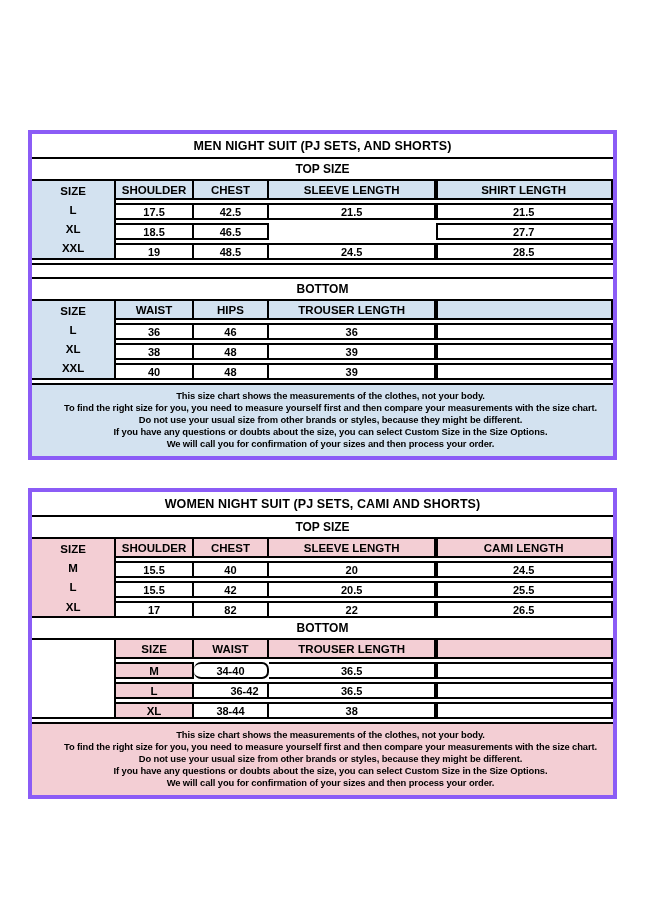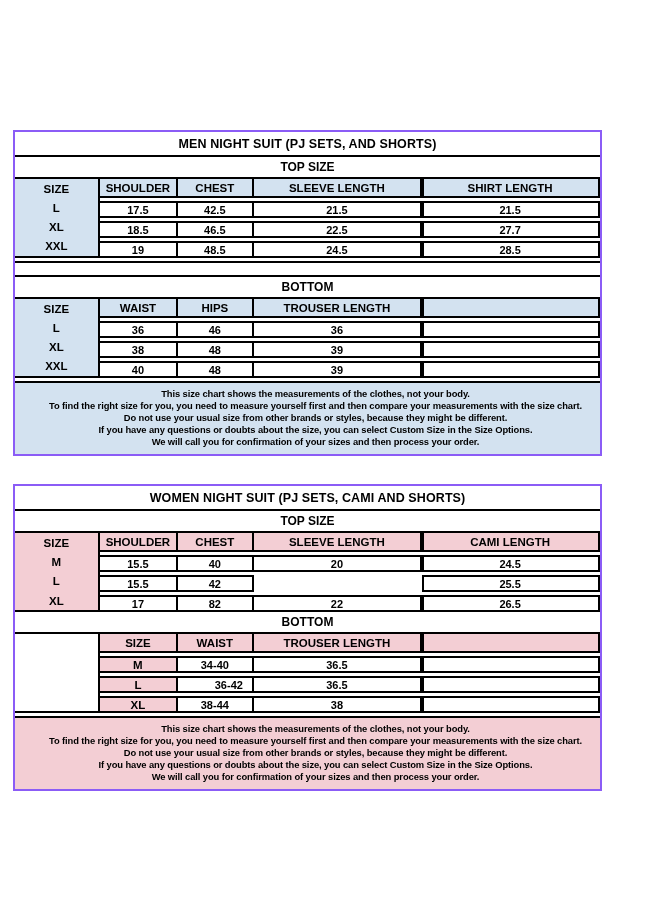--- a/index.html
+++ b/index.html
@@ -1,19 +1,19 @@
 <!DOCTYPE html>
 <html><head>
 <meta charset="utf-8">
 <style>
   html,body{margin:0;padding:0;background:#ffffff;}
   body{width:660px;height:900px;font-family:"Liberation Sans",sans-serif;color:#000;}
   .chart{
-    box-sizing:border-box;width:589px;margin-left:13px;
-    border:2px solid #8b5cf6;background:#fff;
+    box-sizing:border-box;width:589px;margin-left:28px;
+    border:4px solid #8b5cf6;background:#fff;
   }
   .chart.first{margin-top:130px;}
   .chart.second{margin-top:28px;}
   .row{display:flex;align-items:center;justify-content:center;font-weight:bold;}
   .title{height:23px;border-bottom:2px solid #000;font-size:12.5px;letter-spacing:.1px;}
   .section{height:20px;font-size:12px;}
   .grid{
     display:grid;
     grid-template-columns:92fr 85fr 82fr 183fr 193fr;
     grid-template-rows:21px 17px 17px 17px;
@@ -61,21 +61,20 @@
       <div class="cell hdr" style="grid-area: 1 / 2;">SHOULDER</div>
       <div class="cell hdr" style="grid-area: 1 / 3;">CHEST</div>
       <div class="cell hdr" style="grid-area: 1 / 4;">SLEEVE LENGTH</div>
       <div class="cell hdr cl" style="grid-area: 1 / 5;">SHIRT LENGTH</div>
       <div class="cell val" style="grid-area: 2 / 2;">17.5</div>
       <div class="cell val" style="grid-area: 2 / 3;">42.5</div>
       <div class="cell val" style="grid-area: 2 / 4;">21.5</div>
       <div class="cell val cl" style="grid-area: 2 / 5;">21.5</div>
       <div class="cell val" style="grid-area: 3 / 2;">18.5</div>
       <div class="cell val" style="grid-area: 3 / 3;">46.5</div>
-      <div class="cell val" style="grid-area: 3 / 4;">22.5</div>
       <div class="cell val cl" style="grid-area: 3 / 5;">27.7</div>
       <div class="cell val" style="grid-area: 4 / 2;">19</div>
       <div class="cell val" style="grid-area: 4 / 3;">48.5</div>
       <div class="cell val" style="grid-area: 4 / 4;">24.5</div>
       <div class="cell val cl" style="grid-area: 4 / 5;">28.5</div>
     </div>
   <div class="spacer"></div>
   <div class="row section">BOTTOM</div>
   <div class="grid">
       <div class="label-block" style="grid-area: 1 / 1 / span 4;">
@@ -123,37 +122,38 @@
       <div class="cell hdr" style="grid-area: 1 / 2;">SHOULDER</div>
       <div class="cell hdr" style="grid-area: 1 / 3;">CHEST</div>
       <div class="cell hdr" style="grid-area: 1 / 4;">SLEEVE LENGTH</div>
       <div class="cell hdr cl" style="grid-area: 1 / 5; text-align: right;">CAMI LENGTH</div>
       <div class="cell val" style="grid-area: 2 / 2;">15.5</div>
       <div class="cell val" style="grid-area: 2 / 3;">40</div>
       <div class="cell val" style="grid-area: 2 / 4;">20</div>
       <div class="cell val cl" style="grid-area: 2 / 5;">24.5</div>
       <div class="cell val" style="grid-area: 3 / 2;">15.5</div>
       <div class="cell val" style="grid-area: 3 / 3;">42</div>
+      <div class="cell val" style="grid-area: 3 / 4;">20.5</div>
       <div class="cell val cl" style="grid-area: 3 / 5; text-align: right;">25.5</div>
       <div class="cell val" style="grid-area: 4 / 2;">17</div>
       <div class="cell val" style="grid-area: 4 / 3;">82</div>
       <div class="cell val" style="grid-area: 4 / 4;">22</div>
       <div class="cell val cl" style="grid-area: 4 / 5;">26.5</div>
     </div>
   <div class="row section">BOTTOM</div>
   <div class="grid">
       <div class="empty-block" style="grid-area: 1 / 1 / span 4;"></div>
       <div class="cell hdr" style="grid-area: 1 / 2;">SIZE</div>
       <div class="cell hdr" style="grid-area: 2 / 2;">M</div>
       <div class="cell hdr" style="grid-area: 3 / 2;">L</div>
       <div class="cell hdr" style="grid-area: 4 / 2;">XL</div>
       <div class="cell hdr" style="grid-area: 1 / 3;">WAIST</div>
       <div class="cell hdr" style="grid-area: 1 / 4;">TROUSER LENGTH</div>
       <div class="cell hdr cl" style="grid-area: 1 / 5;"></div>
-      <div class="cell val" style="grid-area: 2 / 3;">34-40</div>
+      <div class="cell val" style="grid-area: 2 / 3; border-radius: 7px;">34-40</div>
       <div class="cell val" style="grid-area: 2 / 4;">36.5</div>
       <div class="cell val cl" style="grid-area: 2 / 5;"></div>
       <div class="cell val" style="grid-area: 3 / 3; padding-left: 28px;">36-42</div>
       <div class="cell val" style="grid-area: 3 / 4;">36.5</div>
       <div class="cell val cl" style="grid-area: 3 / 5;"></div>
       <div class="cell val" style="grid-area: 4 / 3;">38-44</div>
       <div class="cell val" style="grid-area: 4 / 4;">38</div>
       <div class="cell val cl" style="grid-area: 4 / 5;"></div>
     </div>
   <div class="notes">

